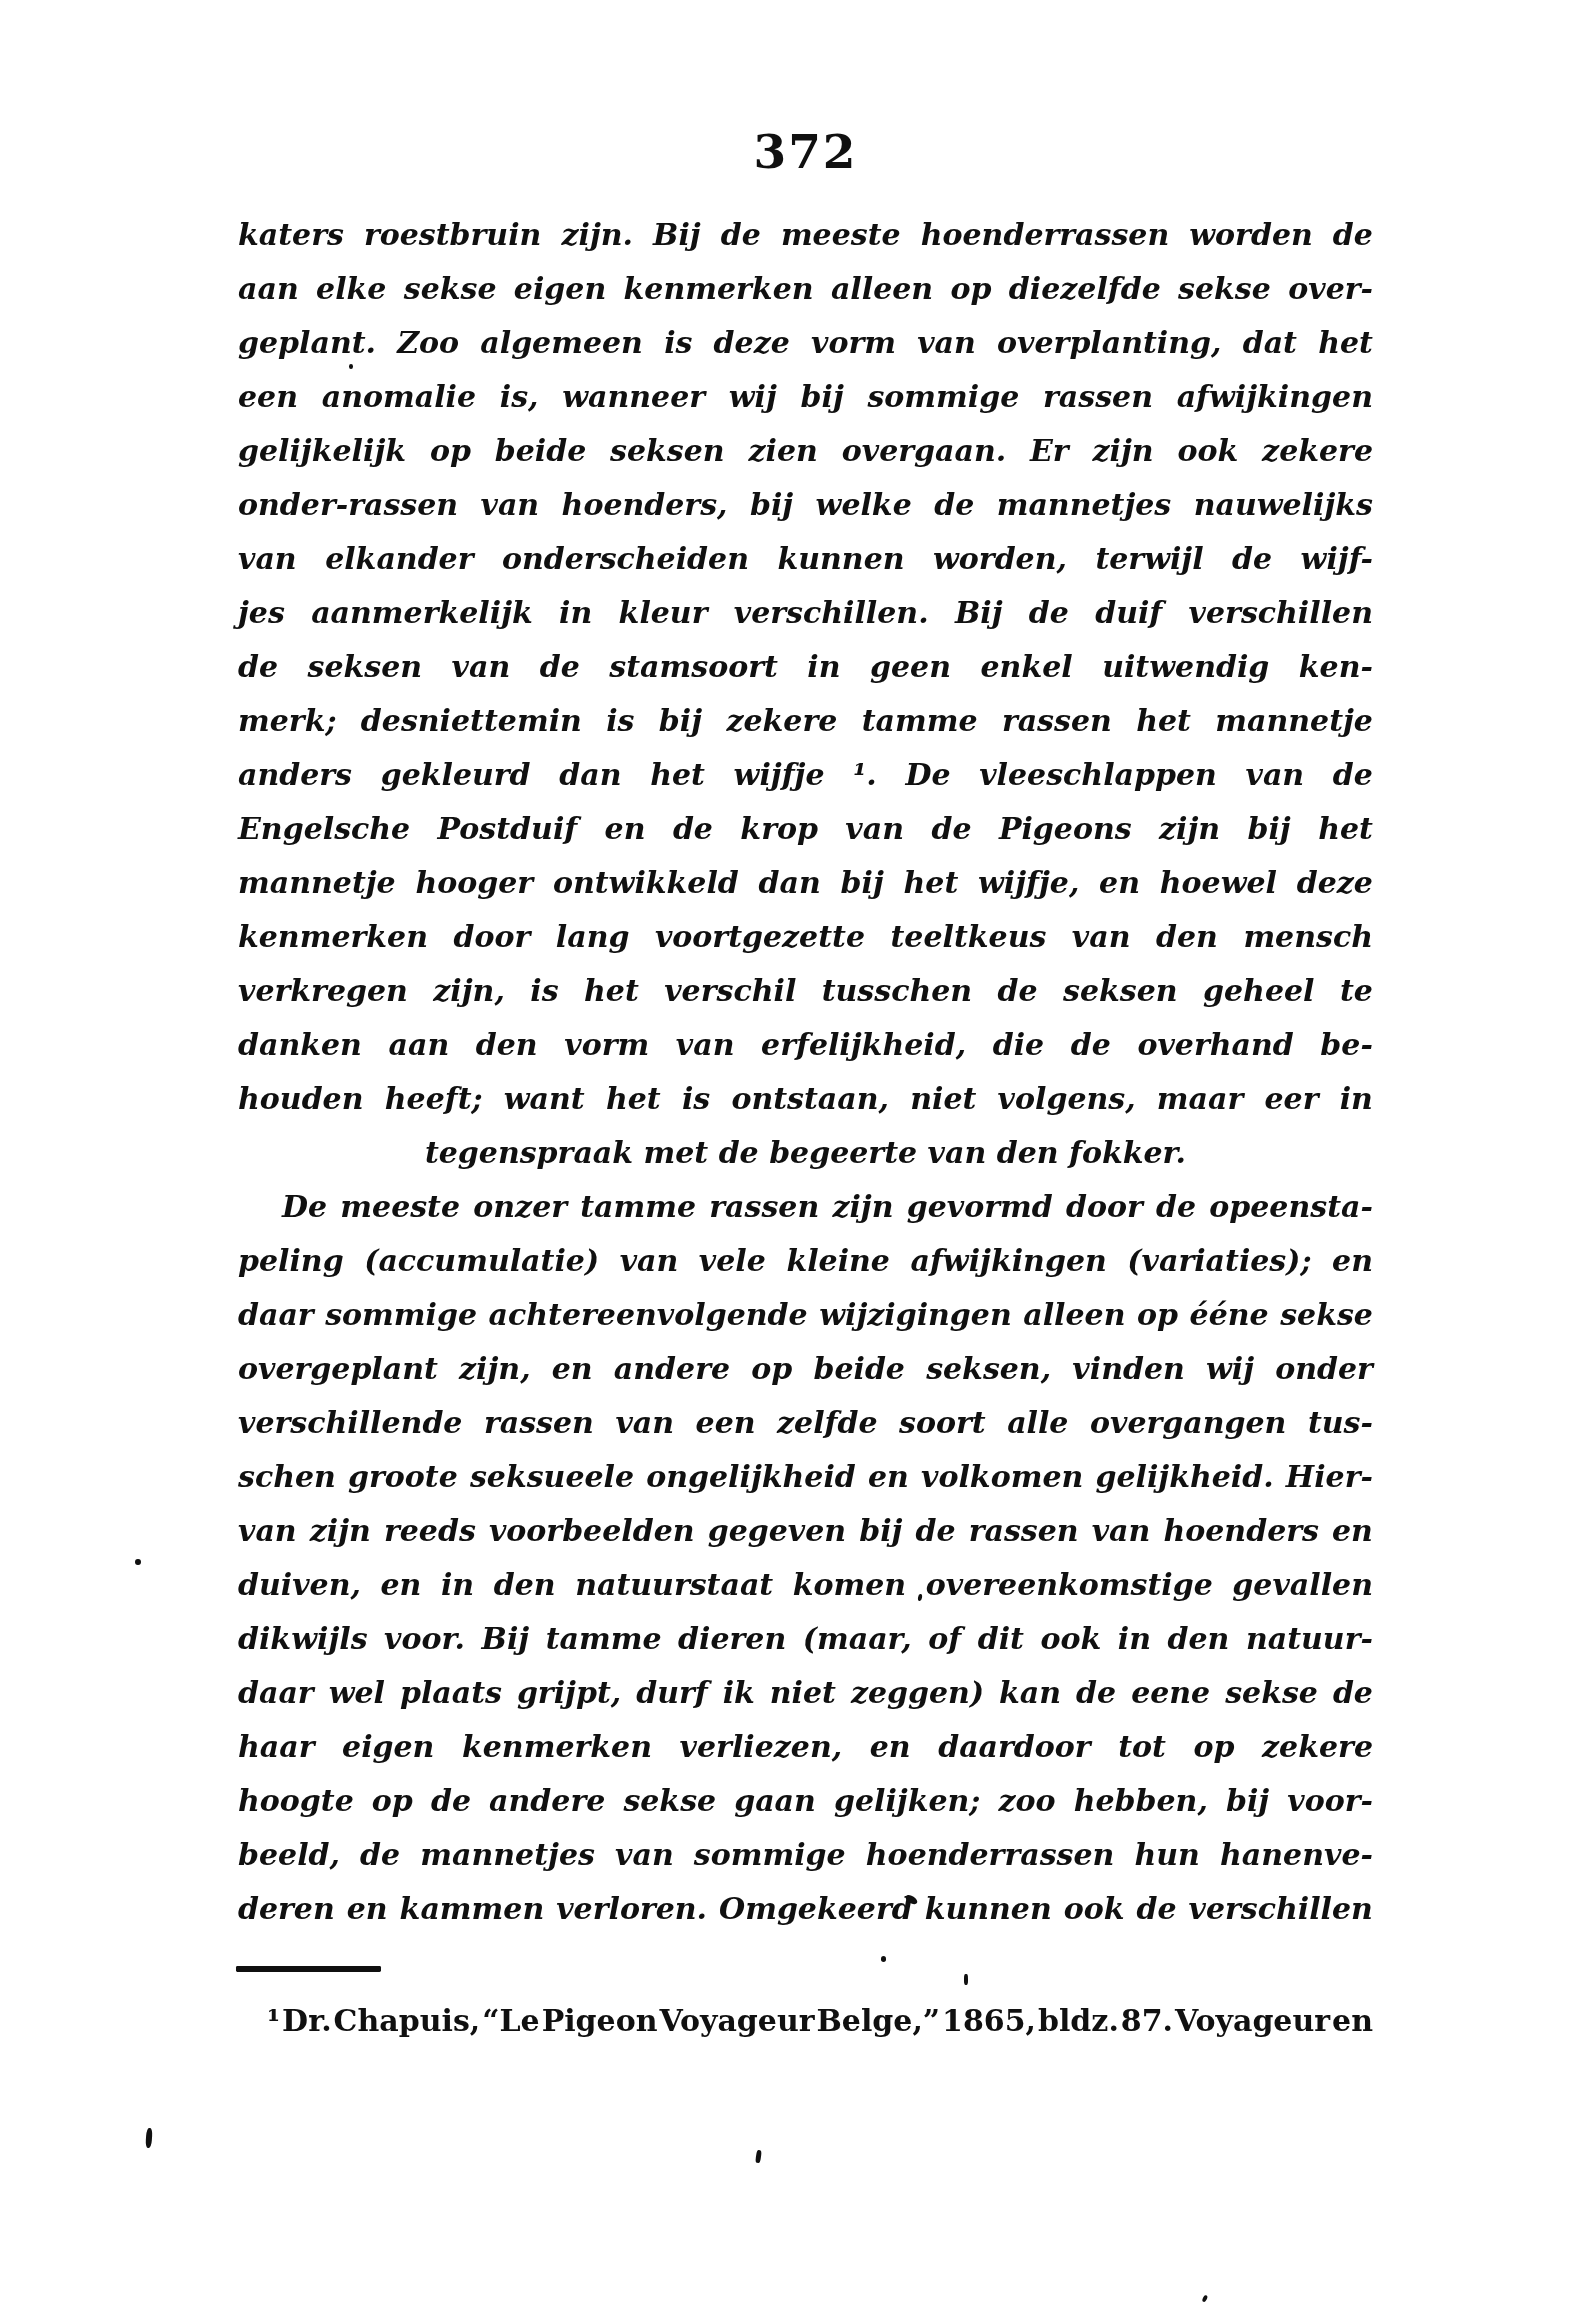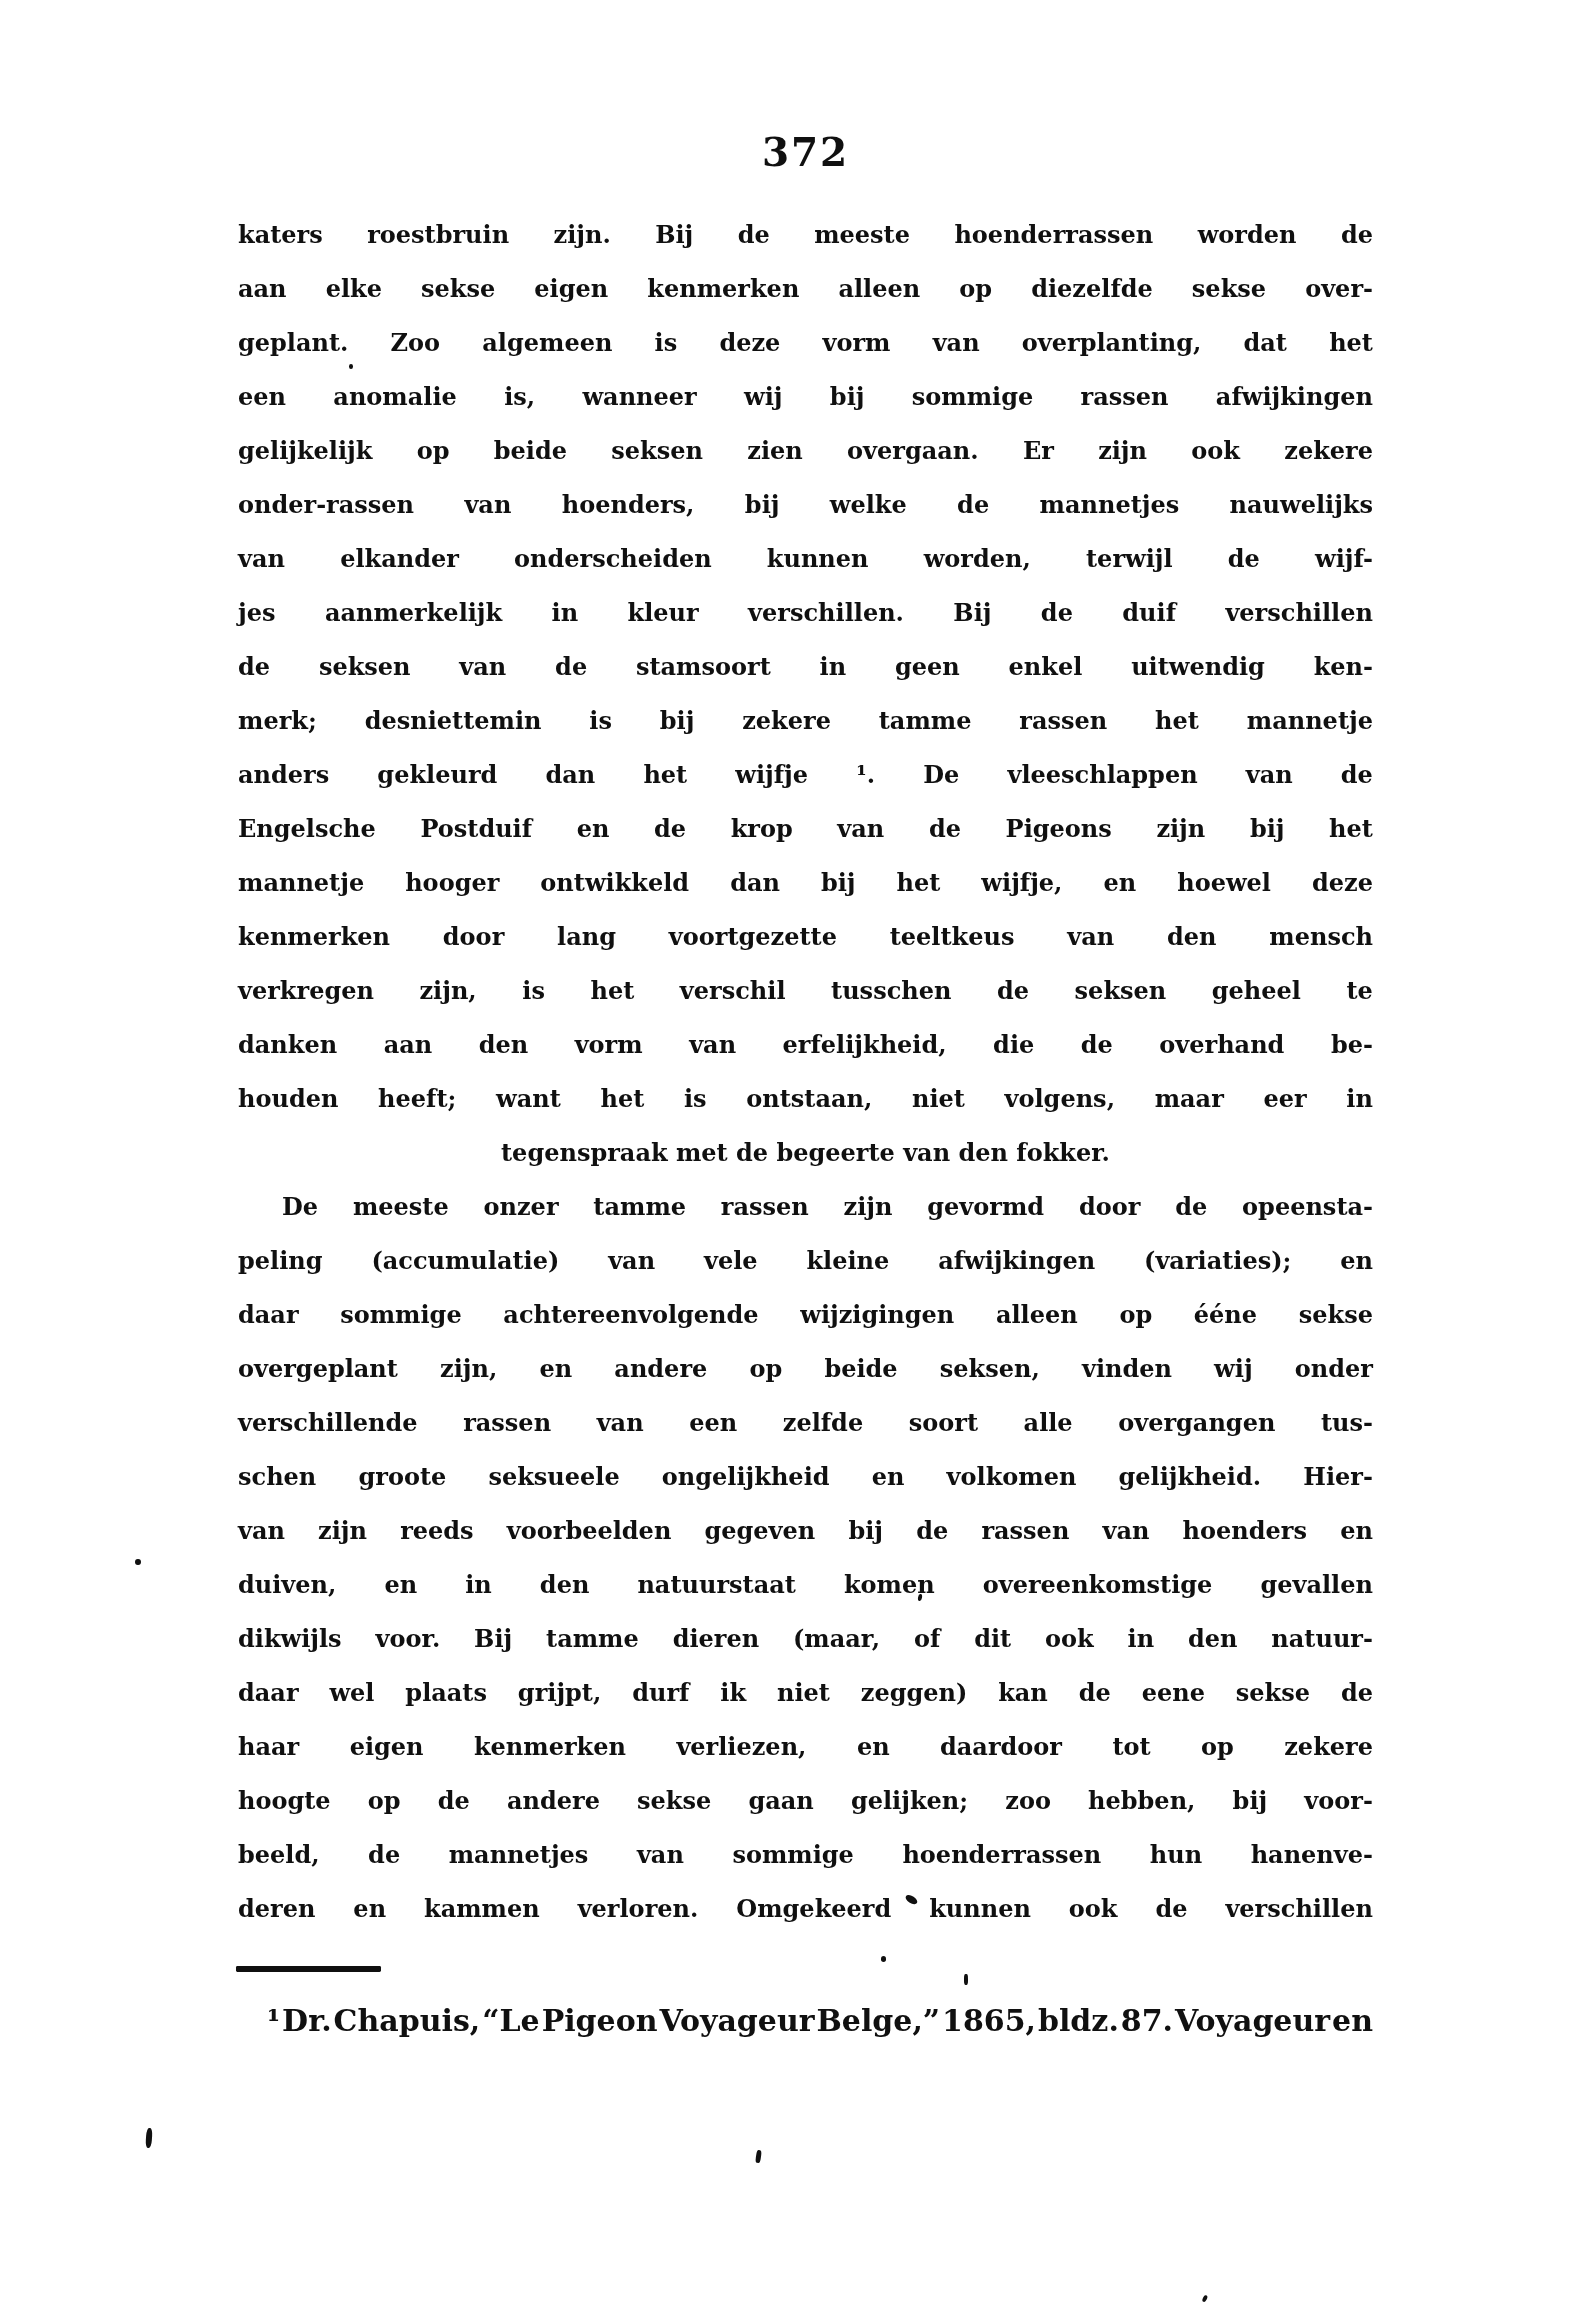--- a/index.html
+++ b/index.html
@@ -8,25 +8,25 @@
     position:relative;
     width:1571px;height:2394px;
     background:var(--paper,#ffffff);
     color:var(--ink,#101010);
     font-family:"DejaVu Serif","Liberation Serif",serif;
     font-weight:bold;
     overflow:hidden;
   }
   .pagenum{
     position:absolute;left:238px;top:124px;width:1135px;
-    text-align:center;font-size:39px;line-height:56px;
+    text-align:center;font-size:47px;line-height:56px;
     letter-spacing:1.9px;
   }
   .textblock{position:absolute;left:238px;top:208px;width:1135px;}
-  .line{height:54px;line-height:54px;font-size:24px;white-space:nowrap;}
+  .line{height:54px;line-height:54px;font-size:30px;white-space:nowrap;font-style:italic;}
   .j{display:flex;justify-content:space-between;white-space:normal;}
   .indent{padding-left:44px;}
   .left{text-align:center;}
   .rule{position:absolute;left:236px;top:1966px;width:145px;height:6px;background:var(--ink,#101010);border-radius:1.4px;}
   .fnblock{position:absolute;left:238px;top:1989px;width:1135px;}
   .fnline{height:63px;line-height:63px;font-size:30px;}
   .fnindent{padding-left:29px;}
   .speck{position:absolute;background:var(--ink,#101010);border-radius:50%;}
 </style>
 </head>

